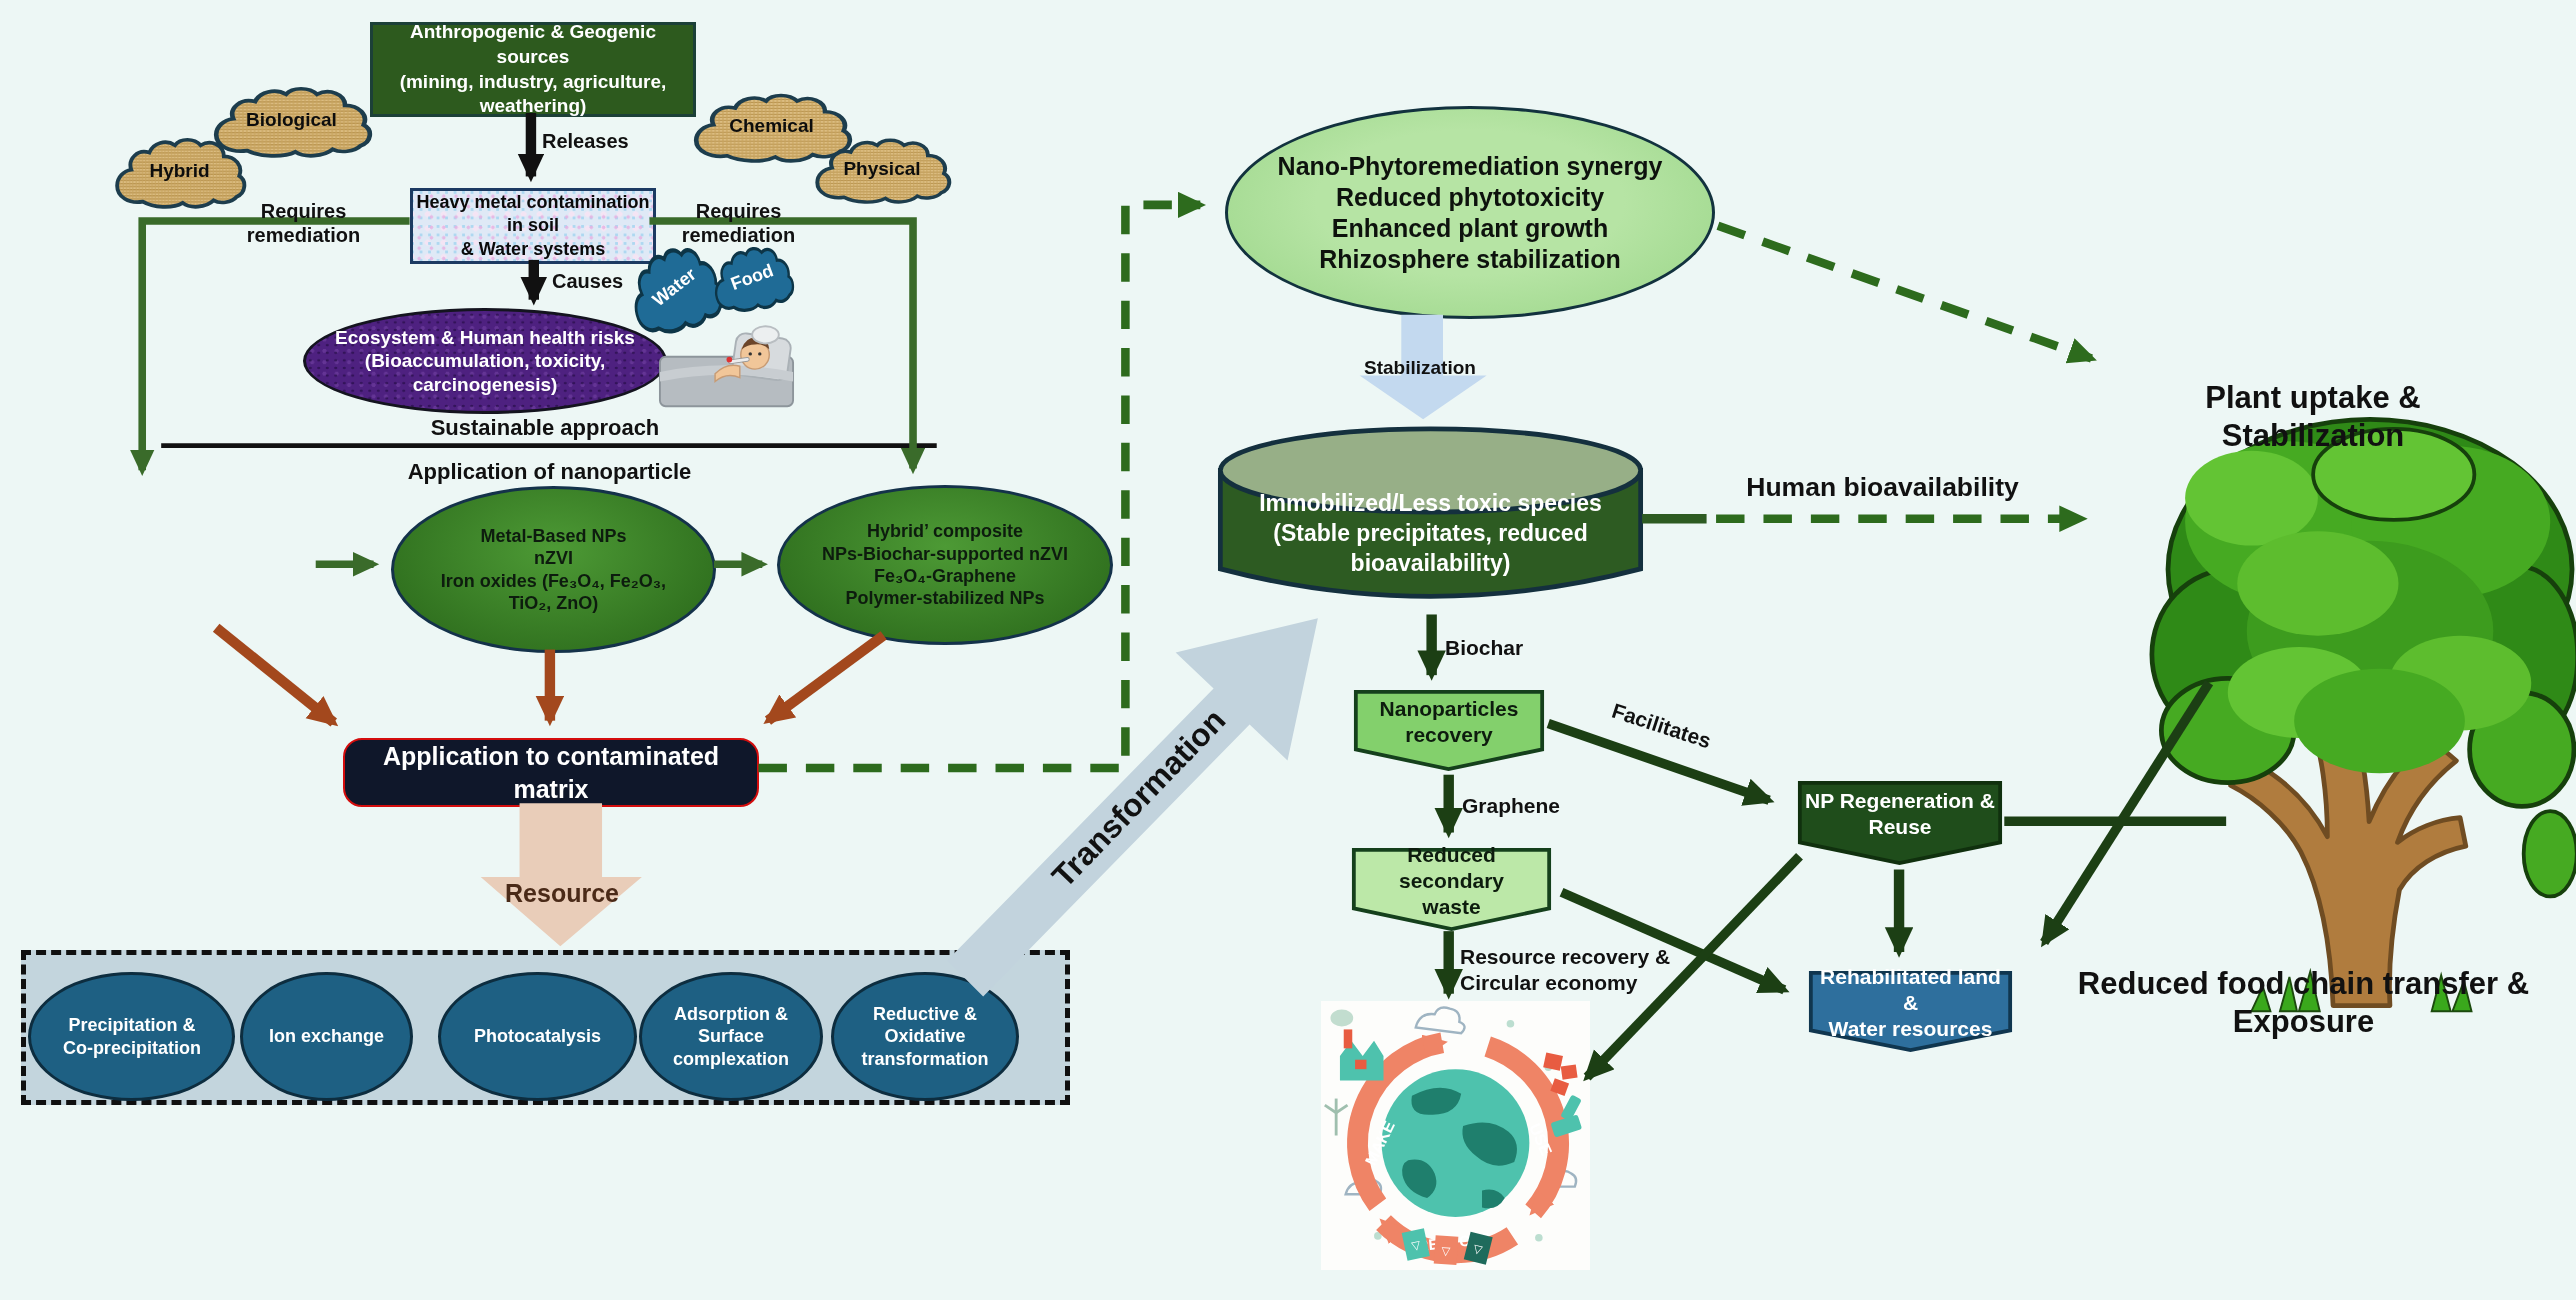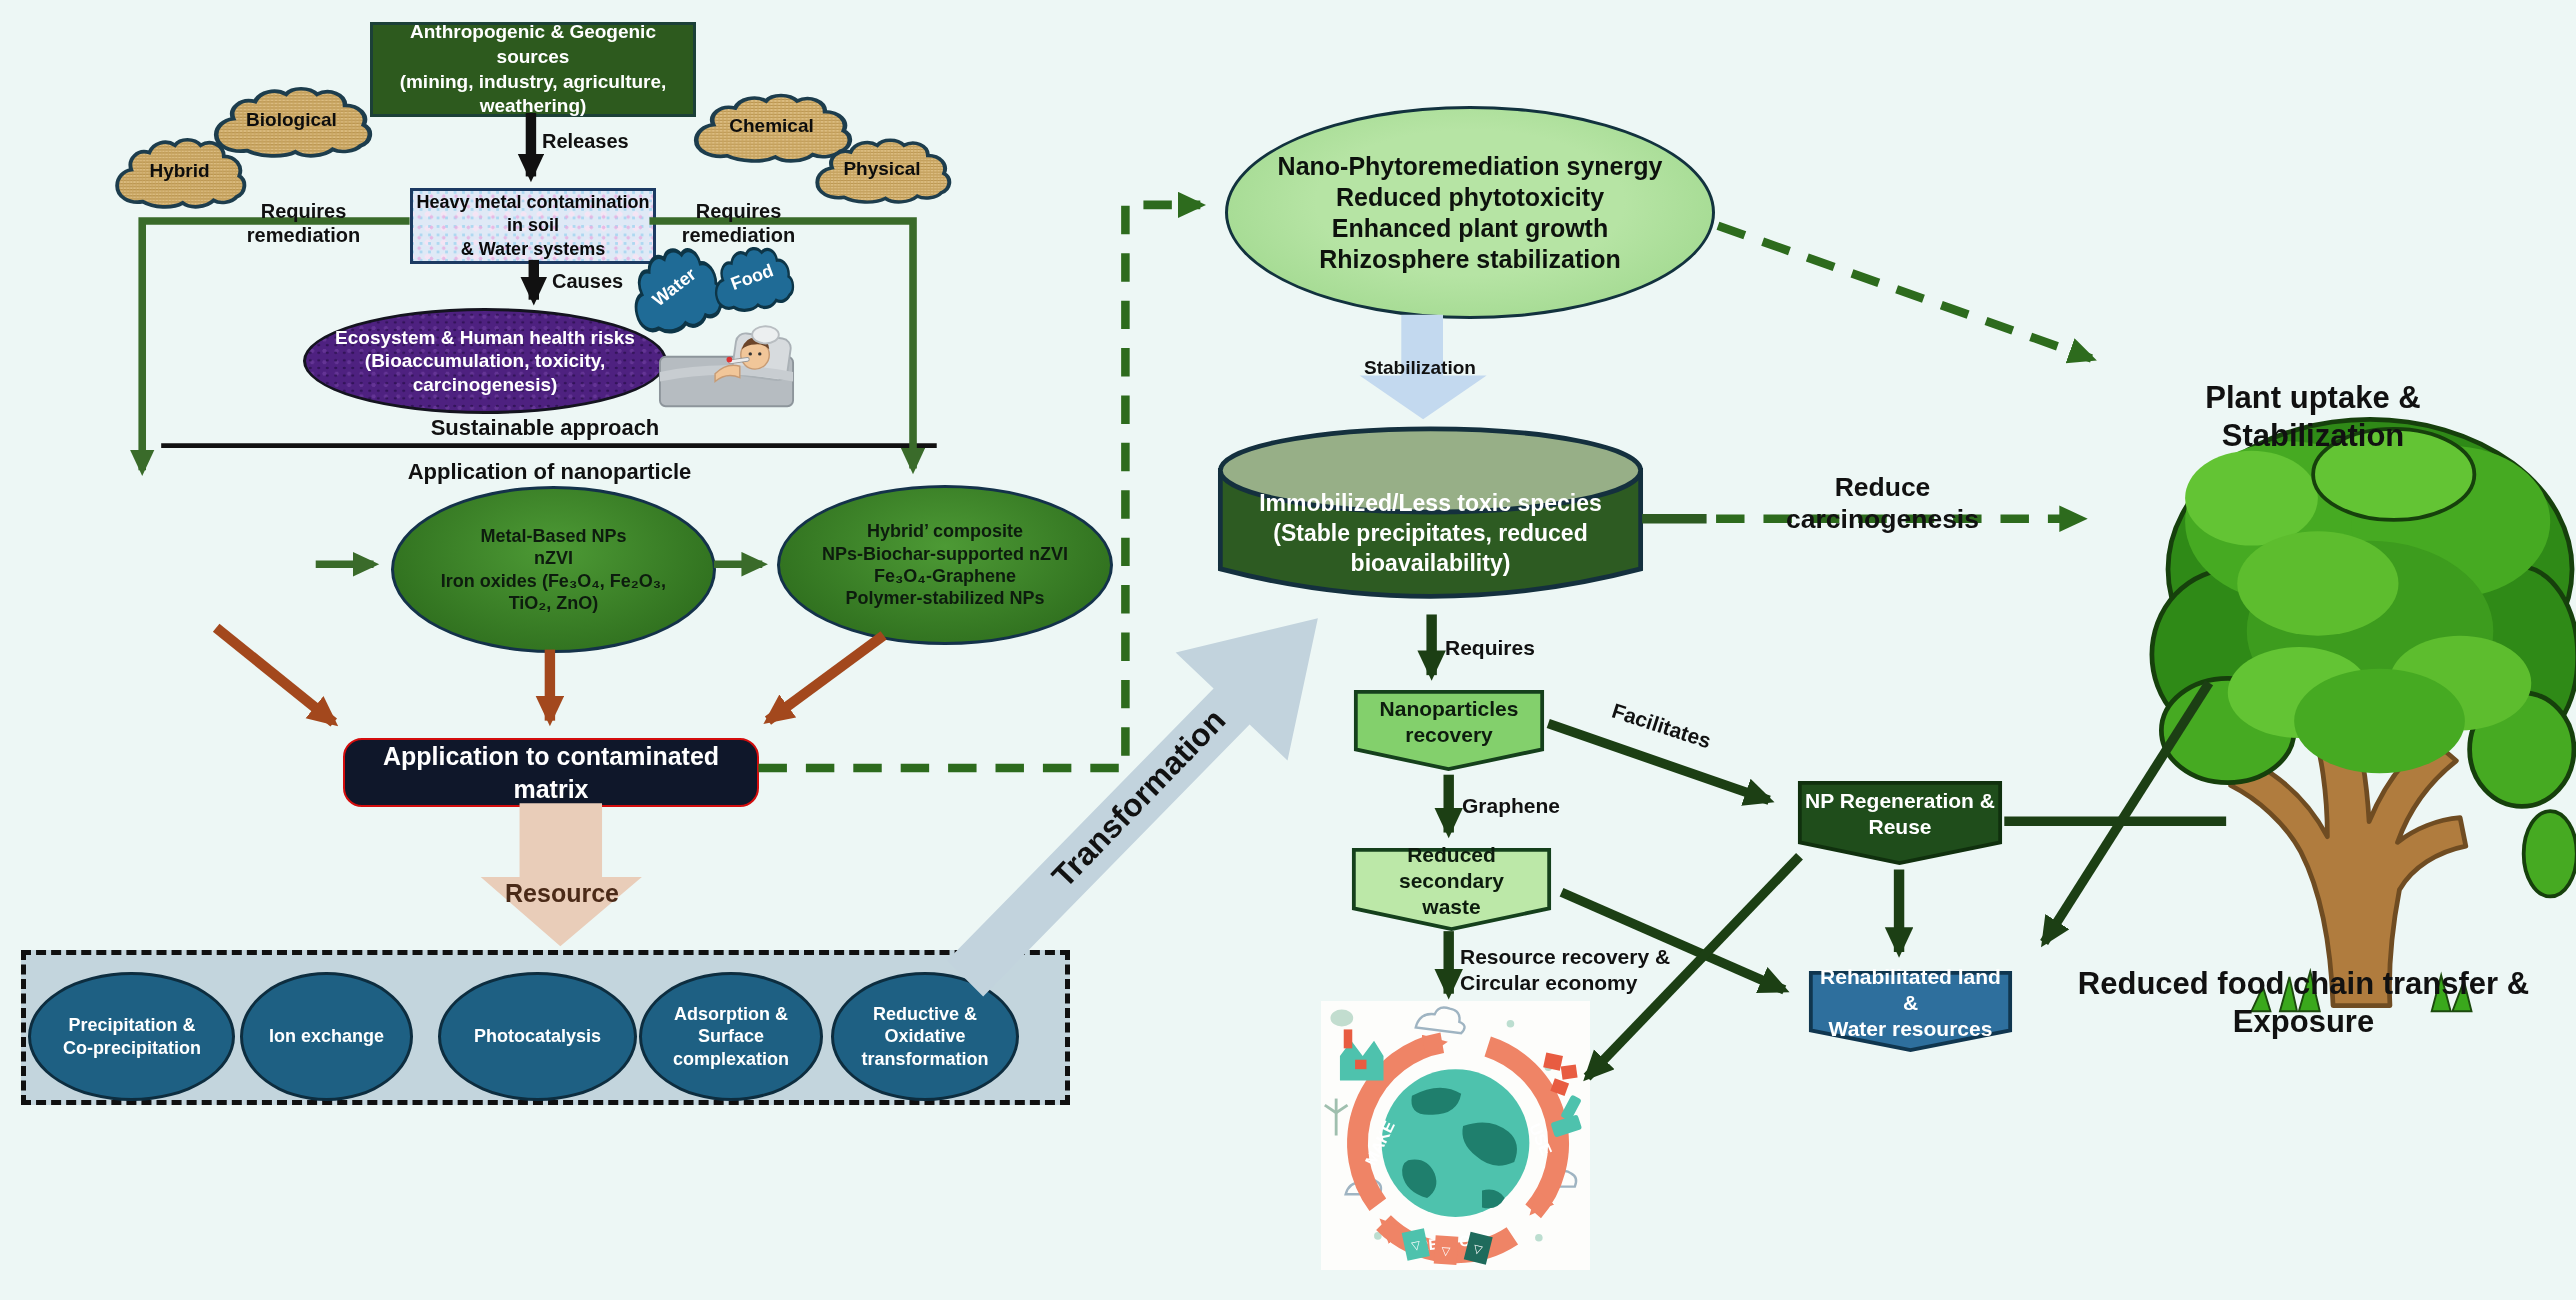--- a/index.html
+++ b/index.html
@@ -156,22 +156,22 @@
 
   <div class="shape" style="left:1216px;top:425px;width:429px;height:195px;">
     <svg width="429" height="195" viewBox="0 0 452 206">
       <path d="M4 48 L4 152 Q226 210 448 152 L448 48 Z" fill="#2d5b22" stroke="#14303e" stroke-width="5"></path>
       <ellipse cx="226" cy="48" rx="222" ry="44" fill="#97af87" stroke="#14303e" stroke-width="5"></ellipse>
     </svg>
     <div class="box" style="position:absolute;left:9.5px;right:9.5px;top:76px;height:66px;color:#fff;font-size:23px;">Immobilized/Less toxic species
 (Stable precipitates, reduced bioavailability)</div>
   </div>
 
-  <div class="lbl" style="left:1745px;top:471px;width:275px;font-size:26.5px;">Reduce carcinogenesis</div>
-  <div class="lbl" style="left:1445px;top:635px;font-size:21px;">Requires</div>
+  <div class="lbl" style="left:1745px;top:471px;width:275px;font-size:26.5px;">Human bioavailability</div>
+  <div class="lbl" style="left:1445px;top:635px;font-size:21px;">Biochar</div>
 
   <div class="shape" style="left:1353px;top:689px;width:192px;height:83px;">
     <svg width="192" height="83" viewBox="0 0 203 88" preserveAspectRatio="none">
       <polygon points="3,3 200,3 200,64 101,85 3,64" fill="#83d06c" stroke="#15401c" stroke-width="4"></polygon>
       </svg>
     <div class="pent-label" style="color:#0d1c0e;font-size:21px;">Nanoparticles
 recovery</div>
   </div>
   <div class="lbl" style="left:1581px;top:713px;width:161px;font-size:21px;transform:rotate(18deg);">Facilitates</div>
   <div class="lbl" style="left:1462px;top:793px;font-size:21px;">Graphene</div>

